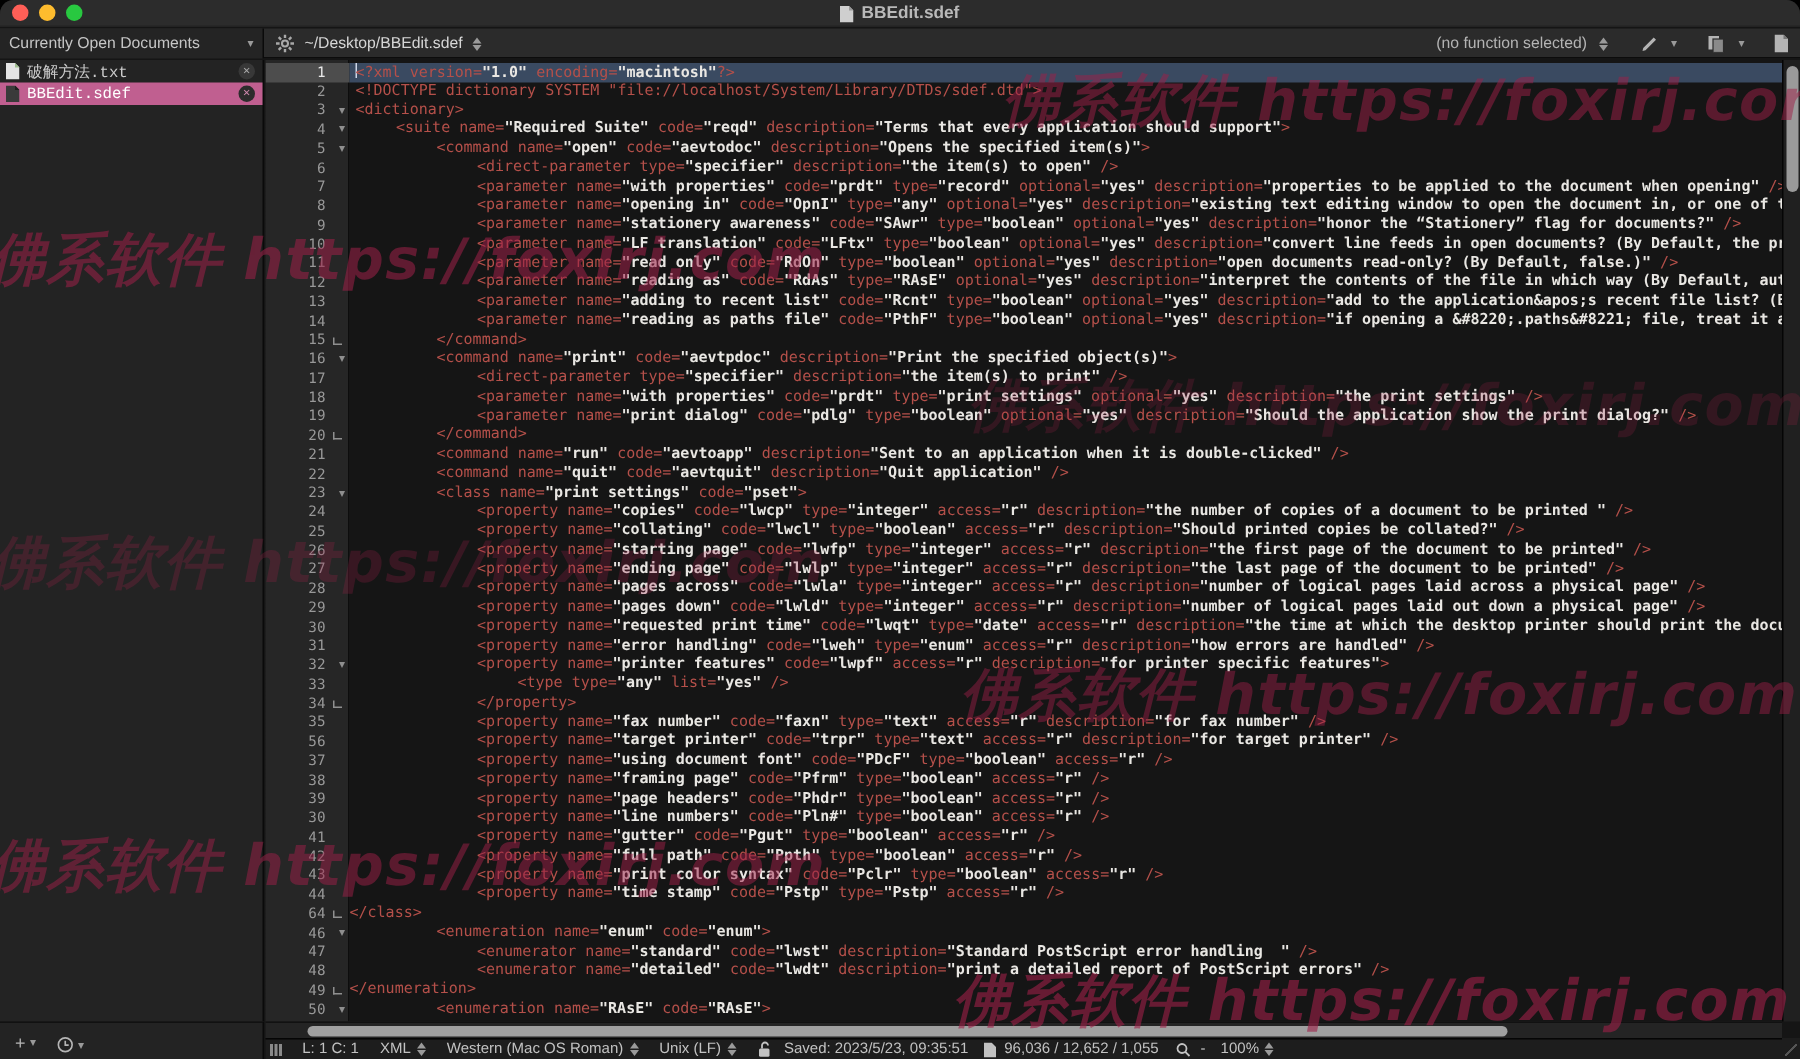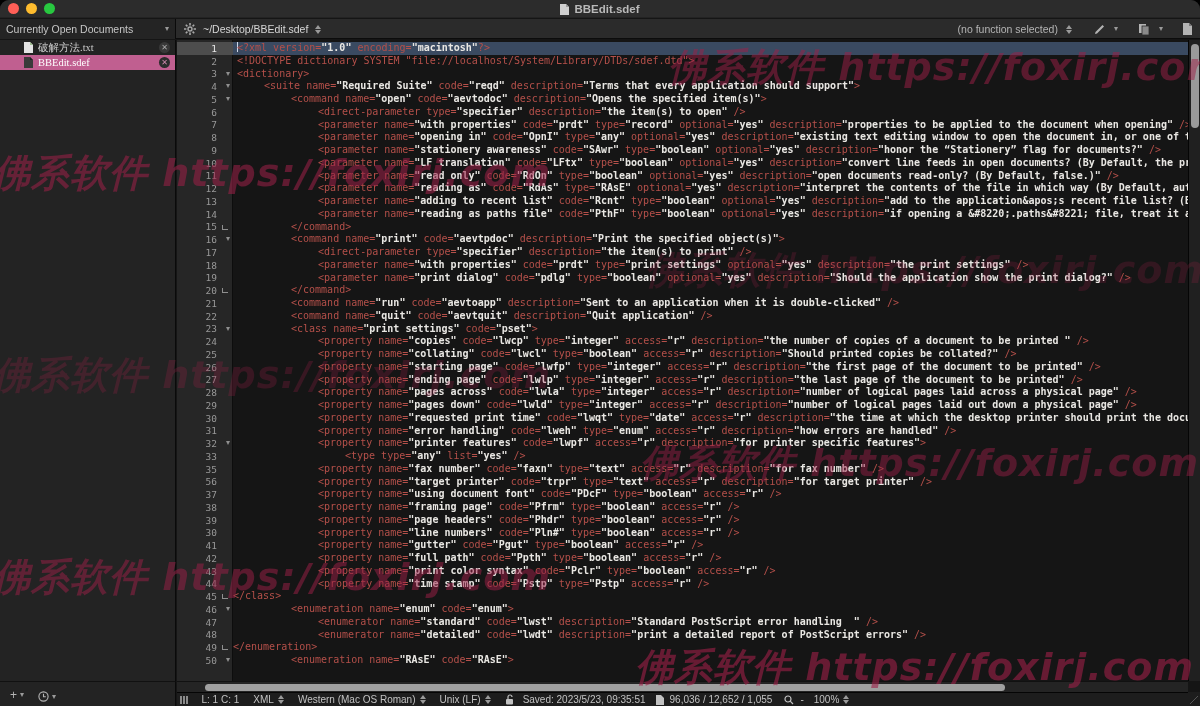--- a/index.html
+++ b/index.html
@@ -21,21 +21,21 @@
   .fnbar { position:absolute; right:0; top:0; width:320px; height:20px; display:flex; align-items:center; justify-content:flex-end; gap:8px; padding-right:8px; color:#b4b4b4; font-size:10.5px; }
 
   .chev { color:#9a9a9a; font-size:8px; line-height:1; }
   .updown { display:inline-flex; flex-direction:column; gap:1px; align-items:center; }
   .updown i { display:block; width:0; height:0; border-left:3px solid transparent; border-right:3px solid transparent; }
   .updown .u { border-bottom:4px solid #9a9a9a; }
   .updown .d { border-top:4px solid #9a9a9a; }
 
   
   .sidebar { position:absolute; left:0; top:40px; width:176px; bottom:25px; background:#232323; border-right:1px solid #0a0a0a; }
-  .file-item { height:15px; display:flex; align-items:center; gap:5px; padding:0 5px 0 24px; color:#cccccc; font-size:10.5px; font-family:Liberation Serif, serif; }
+  .file-item { height:15px; display:flex; align-items:center; gap:5px; padding:0 5px 0 4px; color:#cccccc; font-size:10.5px; font-family:Liberation Mono, monospace; }
   .file-item.selected { color:#fff; }
   .file-item .fname { flex:1; overflow:hidden; white-space:nowrap; }
   .close-btn { width:11px; height:11px; border-radius:50%; background:#383838; color:#aaa; font-size:8px; line-height:11px; text-align:center; flex:none; }
   .file-item.selected .close-btn { background:#2c2c2c; color:#d089ae; }
   .sidebar-footer { position:absolute; left:0; bottom:0; width:176px; height:25px; background:#232323; border-right:1px solid #0a0a0a; border-top:1px solid #111; display:flex; align-items:flex-end; gap:14px; padding:0 0 4px 10px; color:#b5b5b5; }
   .sf-group { display:flex; align-items:center; gap:3px; font-size:12px; }
 
   
   .editor { position:absolute; left:177px; top:40px; right:0; bottom:25px; background:linear-gradient(90deg,#262626 0 55px,#0d0d0d 55px 56px,#151515 56px); overflow:hidden; }
   .code-lines { position:absolute; left:0; top:2px; right:12px; }
@@ -380,20 +380,27 @@
           <div class="ccell" style="padding-left:85px"><span class="red">&lt;property name=</span><span class="val">"printer features"</span><span class="red"> code=</span><span class="val">"lwpf"</span><span class="red"> access=</span><span class="val">"r"</span><span class="red"> description=</span><span class="val">"for printer specific features"</span><span class="red">&gt;</span></div>
         </div>
         <div class="row">
           <div class="gcell">
             <span class="num">33</span>
           </div>
           <div class="ccell" style="padding-left:112px"><span class="red">&lt;type type=</span><span class="val">"any"</span><span class="red"> list=</span><span class="val">"yes"</span><span class="red"> /&gt;</span></div>
         </div>
         <div class="row">
           <div class="gcell">
+            <span class="num">34</span>
+            <span class="fold-e"></span>
+          </div>
+          <div class="ccell" style="padding-left:85px"><span class="red">&lt;/property&gt;</span></div>
+        </div>
+        <div class="row">
+          <div class="gcell">
             <span class="num">35</span>
           </div>
           <div class="ccell" style="padding-left:85px"><span class="red">&lt;property name=</span><span class="val">"fax number"</span><span class="red"> code=</span><span class="val">"faxn"</span><span class="red"> type=</span><span class="val">"text"</span><span class="red"> access=</span><span class="val">"r"</span><span class="red"> description=</span><span class="val">"for fax number"</span><span class="red"> /&gt;</span></div>
         </div>
         <div class="row">
           <div class="gcell">
             <span class="num">56</span>
           </div>
           <div class="ccell" style="padding-left:85px"><span class="red">&lt;property name=</span><span class="val">"target printer"</span><span class="red"> code=</span><span class="val">"trpr"</span><span class="red"> type=</span><span class="val">"text"</span><span class="red"> access=</span><span class="val">"r"</span><span class="red"> description=</span><span class="val">"for target printer"</span><span class="red"> /&gt;</span></div>
         </div>
@@ -440,21 +447,21 @@
           <div class="ccell" style="padding-left:85px"><span class="red">&lt;property name=</span><span class="val">"print color syntax"</span><span class="red"> code=</span><span class="val">"Pclr"</span><span class="red"> type=</span><span class="val">"boolean"</span><span class="red"> access=</span><span class="val">"r"</span><span class="red"> /&gt;</span></div>
         </div>
         <div class="row">
           <div class="gcell">
             <span class="num">44</span>
           </div>
           <div class="ccell" style="padding-left:85px"><span class="red">&lt;property name=</span><span class="val">"time stamp"</span><span class="red"> code=</span><span class="val">"Pstp"</span><span class="red"> type=</span><span class="val">"Pstp"</span><span class="red"> access=</span><span class="val">"r"</span><span class="red"> /&gt;</span></div>
         </div>
         <div class="row">
           <div class="gcell">
-            <span class="num">45</span>
+            <span class="num">64</span>
             <span class="fold-e"></span>
           </div>
           <div class="ccell" style=""><span class="red">&lt;/class&gt;</span></div>
         </div>
         <div class="row">
           <div class="gcell">
             <span class="num">46</span>
             <span class="fold-v">▾</span>
           </div>
           <div class="ccell" style="padding-left:58px"><span class="red">&lt;enumeration name=</span><span class="val">"enum"</span><span class="red"> code=</span><span class="val">"enum"</span><span class="red">&gt;</span></div>

